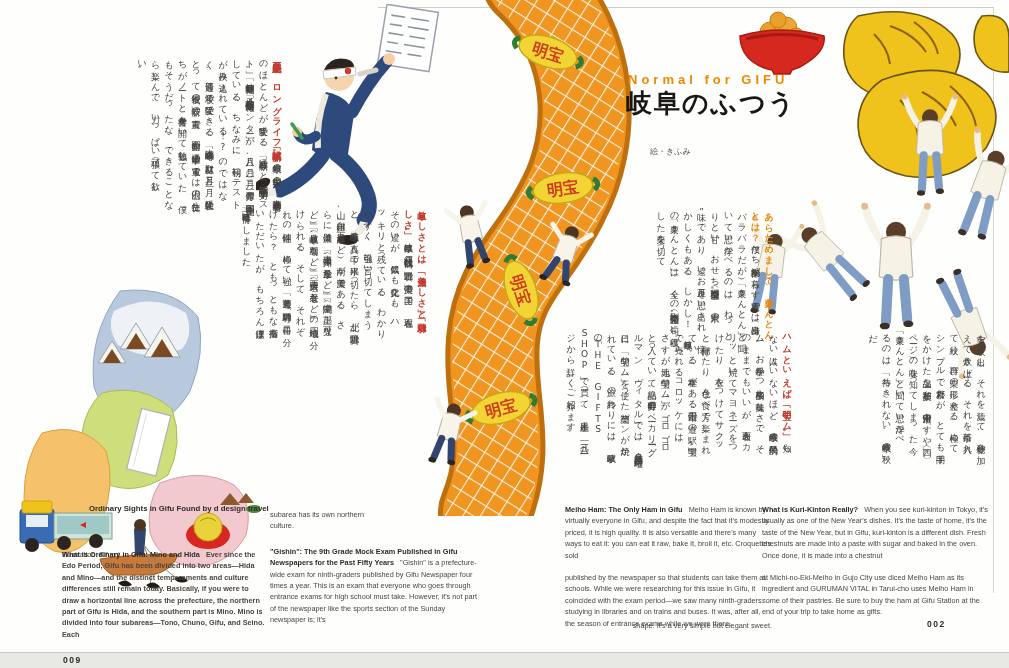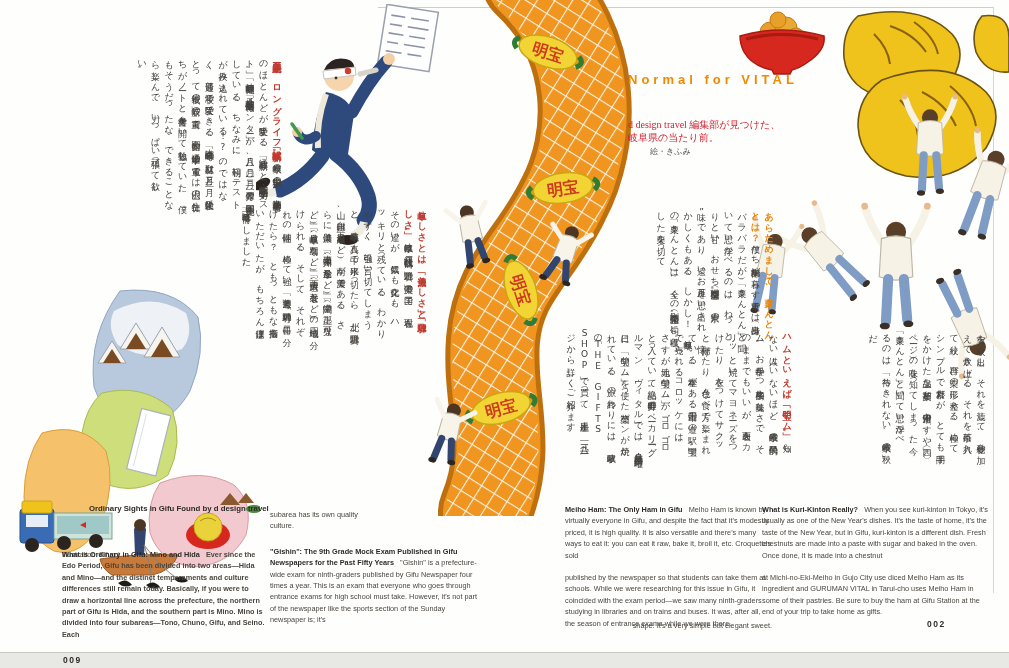--- a/index.html
+++ b/index.html
@@ -252,25 +252,22 @@
       <path d="M98,276 Q136,270 176,272 Q170,288 150,292 L110,292 Q100,286 98,276 Z" fill="#c77a3a" stroke="#9a5a24"></path>
       <path d="M132,246 q6,-10 12,0 l-2,26 l-9,0 Z" fill="#31456e"></path>
       <circle cx="138" cy="242" r="6" fill="#4c3623"></circle>
       <path d="M142,262 Q160,286 176,296 M142,262 Q152,290 148,302" stroke="#8a8276" stroke-width="1" fill="none"></path>
       <path d="M172,296 q8,-6 14,2 q-8,4 -14,-2 Z" fill="#1f1c18"></path>
       <path d="M144,302 q8,-6 14,2 q-8,4 -14,-2 Z" fill="#1f1c18"></path>
       <path d="M116,300 q8,-6 14,2 q-8,4 -14,-2 Z" fill="#1f1c18"></path>
     </g>
   </svg>
 
-  <div class="eyebrow">Normal for VITAL</div>
-  <div class="subtitle">
-    <div>d design travel 編集部が見つけた、</div>
-    <div>岐阜県の当たり前。</div>
-  </div>
+  <div class="eyebrow">Normal for GIFU</div>
+  <div class="jtitle">岐阜のふつう</div>
   <div class="icredit">絵・きふみ</div>
 
   <div class="v" style="right:726px;top:54px;height:153px;">
     <span class="lead-red">五〇年以上続く、ロングライフ模試「岐新」。</span><span>岐阜県の全中学校の、高校進学希望者のほとんどが受験する、通称「岐新」こと「岐阜新聞・中学三年学力テスト」。「岐阜新聞社」の子会社「岐阜新聞情報センター」が、八月、一〇月、一二月、翌年一月の年四回実施している。ちなみに、朝刊にテストが挟み込まれている!?のではなく、普通に学校で受験できる。本誌「岐阜号」の取材は一二月と一月、受験生にとって最後の「岐新」の直前で、図書館や通学途中の電車では沢山の生徒たちがノートと参考書を開いて勉強していた。僕もそうだったな。できることなら楽しんで、力いっぱい頑張って欲しい。</span>
   </div>
 
   <div class="v" style="right:581px;top:204px;height:131px;">
     <span class="lead-red">岐阜らしさとは、「美濃らしさ」と「飛騨らしさ」。</span><span>岐阜県は江戸時代以前は「飛騨」と「美濃」の二国で、現在も、その違いが、気候にも文化にも、ハッキリと残っている。わかりやすく、強引に言い切ってしまうと、岐阜県を真ん中で水平に切ったら、北が飛騨（高山、白川郷、下呂温泉など）、南が美濃である。さらに美濃は、「東濃（中津川、多治見など）」、「中濃（関、郡上、可児など）」、「岐阜（岐阜、羽島など）」、「西濃（大垣、養老など）」の四地域に分けられる。そして、それぞれの個性は、極めて強い。「美濃号」と「飛騨号」の二冊に分けたら？　ともっともな指摘もいただいたが、もちろん僕達は「岐阜号」一冊にしました。</span>
   </div>
 
@@ -288,21 +285,21 @@
 
   <div class="en en-title" style="left:62px;top:503px;width:230px;margin-left:27px;">Ordinary Sights in Gifu Found by d design travel</div>
   <div class="en" style="left:62px;top:531px;margin-top:18px;">Illustration: Kifumi</div>
 
   <div class="en" style="left:62px;top:549px;width:204px;font-weight:bold;">
     <p><b>What is Ordinary in Gifu: Mino and Hida</b>&nbsp;&nbsp;&nbsp;<span>Ever since the Edo Period, Gifu has been divided into two areas—Hida and Mino—and the distinct temperaments and culture differences still remain today. Basically, if you were to draw a horizontal line across the prefecture, the northern part of Gifu is Hida, and the southern part is Mino. Mino is divided into four subareas—Tono, Chuno, Gifu, and Seino. Each</span></p>
   </div>
   <div class="pagenum" style="left:63px;top:619px;margin-top:36px;">009</div>
 
   <div class="en" style="left:270px;top:509px;width:212px;">
-    <p style="width:110px;margin-bottom:14px;"><span>subarea has its own quality culture.</span></p>
+    <p style="width:110px;margin-bottom:14px;"><span>subarea has its own northern culture.</span></p>
     <p><b>"Gishin": The 9th Grade Mock Exam Published in Gifu Newspapers for the Past Fifty Years</b>&nbsp;&nbsp;&nbsp;<span>"Gishin" is a prefecture-wide exam for ninth-graders published by Gifu Newspaper four times a year. This is an exam that everyone who goes through entrance exams for high school must take. However, it's not part of the newspaper like the sports section of the Sunday newspaper is; it's</span></p>
   </div>
 
   <div class="en" style="left:565px;top:504px;width:207px;">
     <p><b>Meiho Ham: The Only Ham in Gifu</b>&nbsp;&nbsp;&nbsp;<span>Meiho Ham is known by virtually everyone in Gifu, and despite the fact that it's modestly priced, it is high quality. It is also versatile and there's many ways to eat it: you can eat it raw, bake it, broil it, etc. Croquettes sold</span></p>
     <p><span>published by the newspaper so that students can take them at schools. While we were researching for this issue in Gifu, it coincided with the exam period—we saw many ninth-graders studying in libraries and on trains and buses. It was, after all, the season of entrance exams while we were there.</span></p>
   </div>
   <div class="en" style="left:565px;top:620px;width:207px;text-align:right;">shape. It's a very simple but elegant sweet.</div>
 
   <div class="en" style="left:762px;top:504px;width:228px;">

